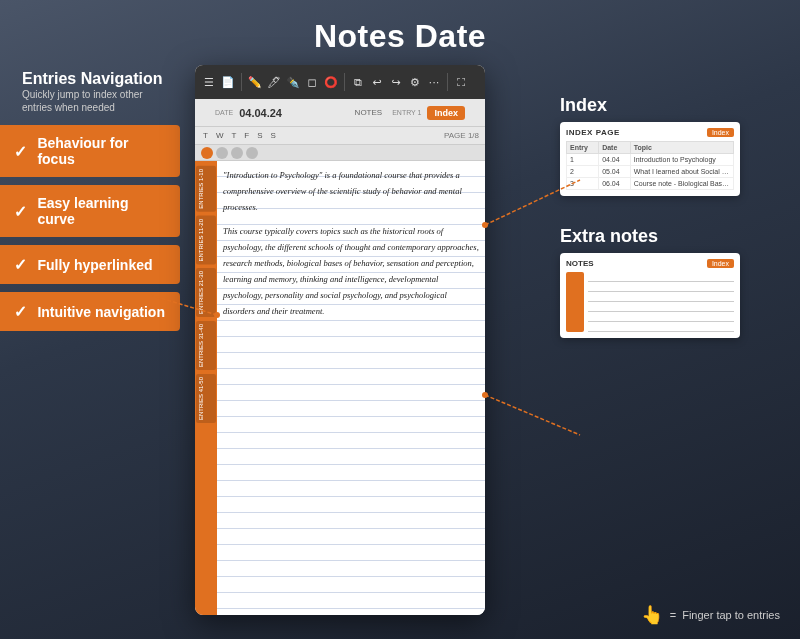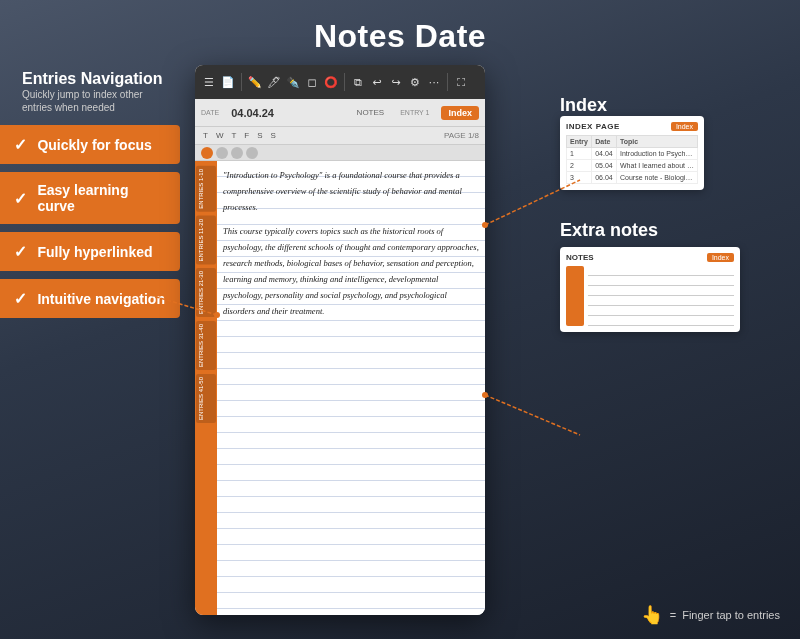--- a/index.html
+++ b/index.html
@@ -114,22 +114,22 @@
       justify-content: center;
     }
     .toolbar-sep { width: 1px; height: 18px; background: #555; margin: 0 2px; }
 
     
     .notebook-date-row {
       background: #e8e8e8;
       height: 28px;
       display: flex;
       align-items: center;
-      padding: 0 6px;
-      gap: 12px;
+      padding: 0 20px;
+      gap: 6px;
       font-size: 9px;
       color: #333;
       border-bottom: 1px solid #ccc;
     }
     .date-label { font-size: 7px; color: #888; }
     .date-value { font-size: 11px; font-weight: 700; color: #333; }
     .notes-label { font-size: 8px; color: #666; margin-left: auto; }
     .index-btn {
       background: #e07020;
       color: #fff;
@@ -264,22 +264,23 @@
     .annotation-sub {
       font-size: 11px;
       color: #ccc;
       line-height: 1.4;
     }
 
     
     .index-page-mini {
       background: #fff;
       border-radius: 4px;
-      width: 144px;
+      width: 180px;
       padding: 6px;
+      margin-top: 6px;
       box-shadow: 0 2px 8px rgba(0,0,0,0.3);
     }
     .index-mini-header {
       display: flex;
       align-items: center;
       justify-content: space-between;
       margin-bottom: 4px;
     }
     .index-mini-title {
       font-size: 8px;
@@ -368,21 +369,21 @@
 </head>
 <body>
 
 <h1 class="page-title">Notes Date</h1>
 
 <div class="main-container">
 
   <div class="feature-list">
     <div class="feature-item">
       <span class="feature-check">✓</span>
-      <span>Quickly for focus</span>
+      <span>Behaviour for focus</span>
     </div>
     <div class="feature-item">
       <span class="feature-check">✓</span>
       <span>Easy learning curve</span>
     </div>
     <div class="feature-item">
       <span class="feature-check">✓</span>
       <span>Fully hyperlinked</span>
     </div>
     <div class="feature-item">

